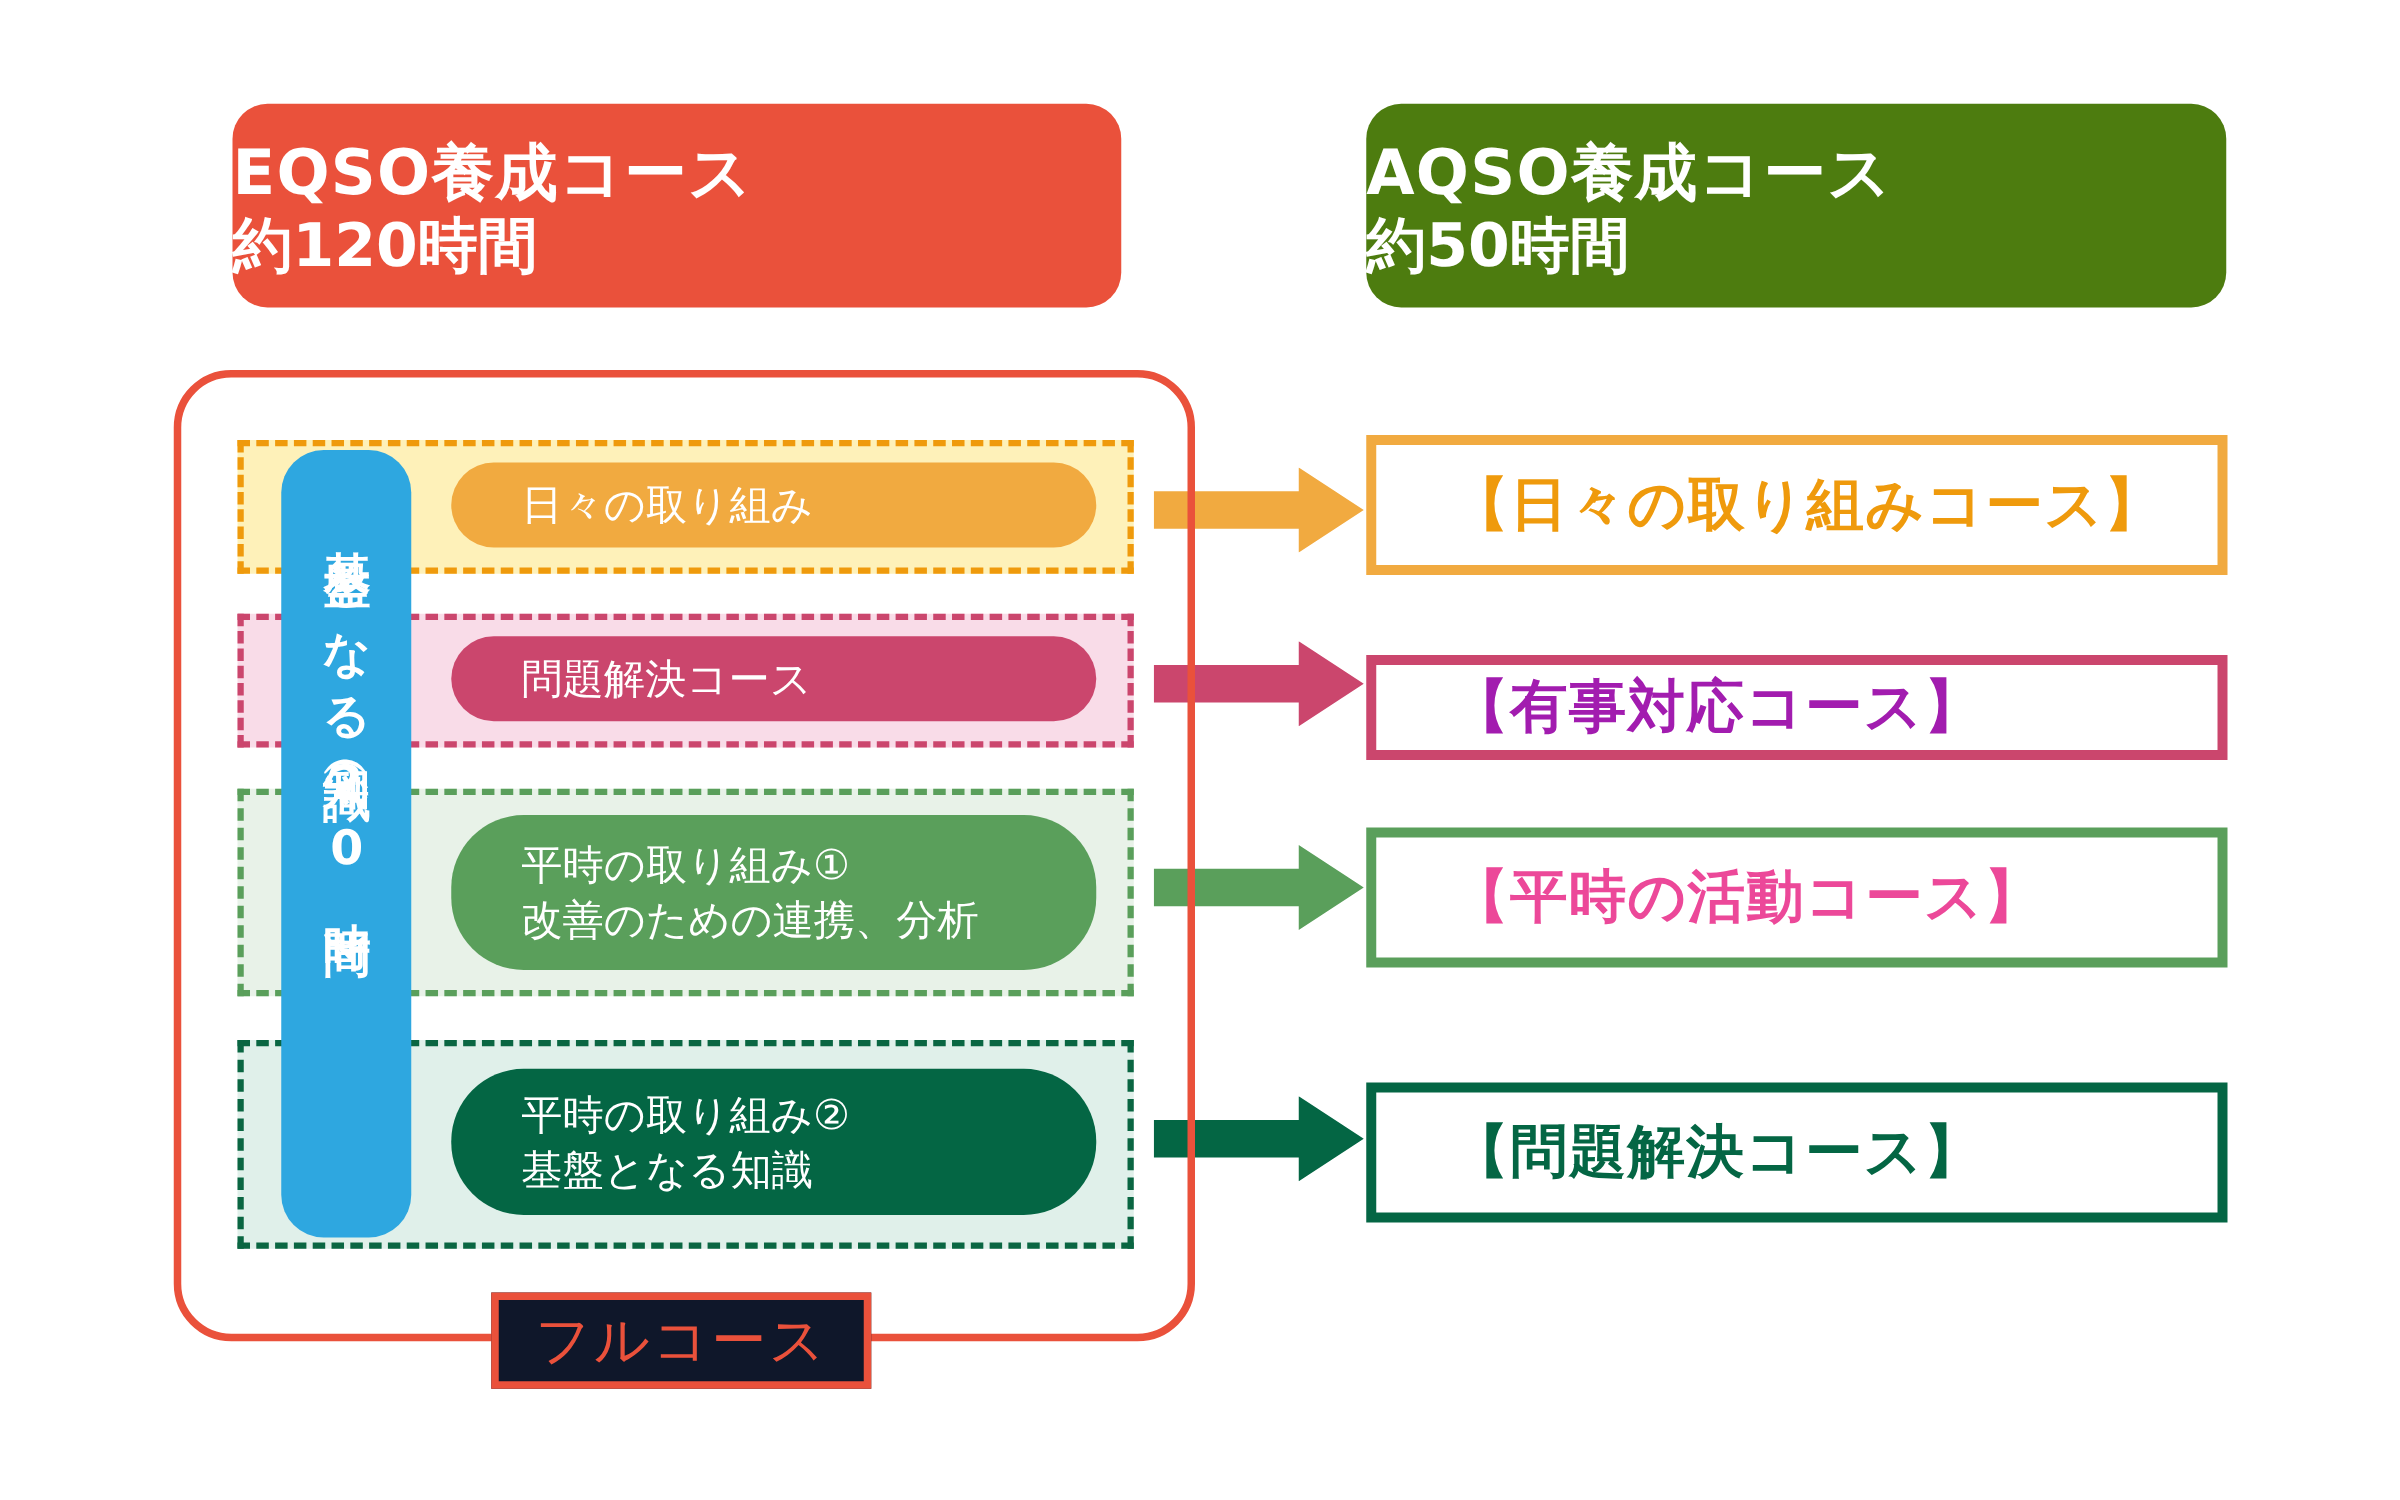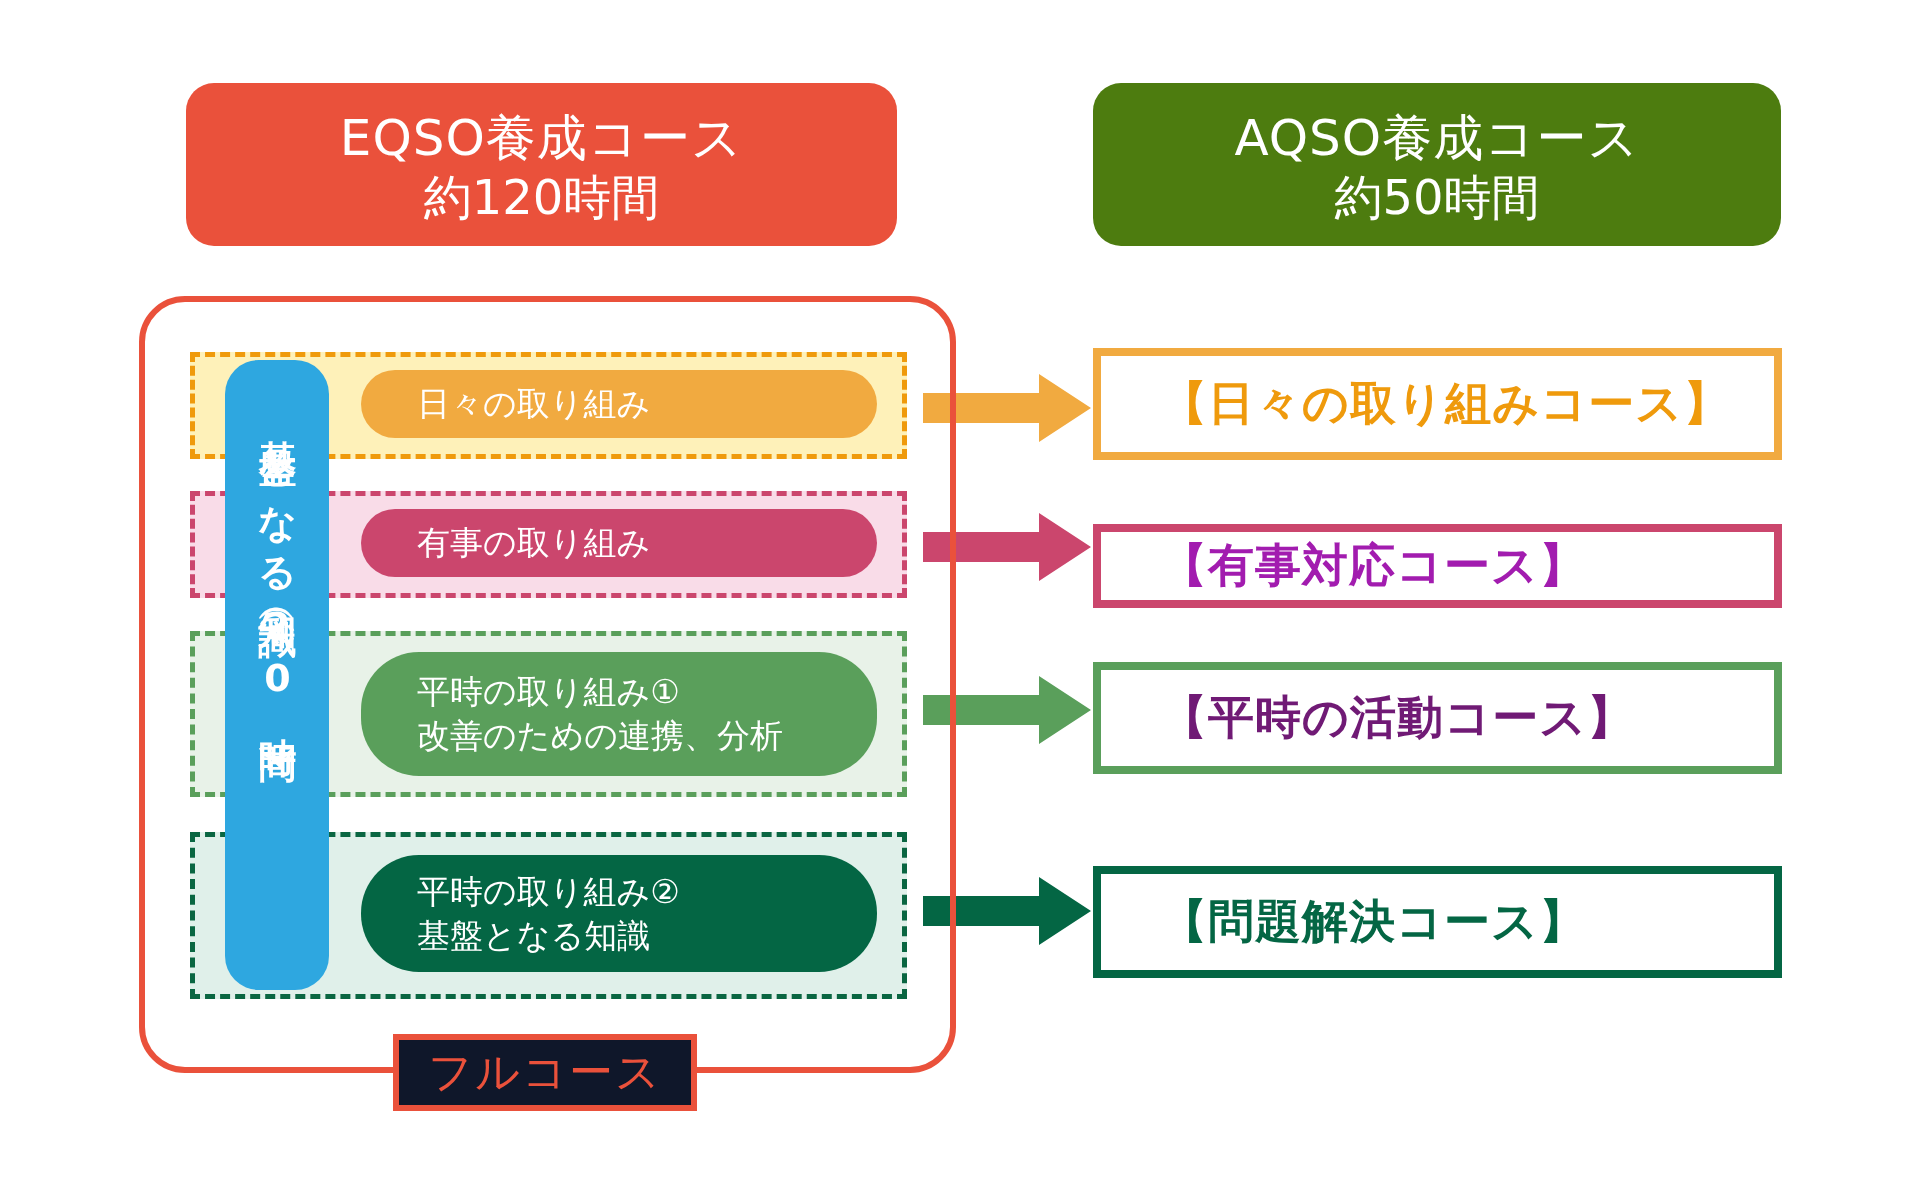--- a/index.html
+++ b/index.html
@@ -2,21 +2,21 @@
 <html><head>
 <meta charset="utf-8">
 <style>
   html, body { margin:0; padding:0; background:#ffffff; }
   body { width:1920px; height:1200px; position:relative; overflow:hidden;
          font-family:"DejaVu Sans","Liberation Sans",sans-serif; }
   .abs { position:absolute; box-sizing:border-box; }
 
   
   .header { border-radius:28px; color:#fff; display:flex; flex-direction:column;
-            align-items:center; justify-content:center; font-weight:normal; }
+            align-items:flex-start; justify-content:center; font-weight:bold; }
   .header .t1 { font-size:50px; line-height:62px; letter-spacing:1px; }
   .header .t2 { font-size:48px; line-height:52px; margin-top:2px; }
   #hdr-eqso { left:186px; top:83px; width:711px; height:163px; background:#EA513B; }
   #hdr-aqso { left:1093px; top:83px; width:688px; height:163px; background:#4d7c0f; }
 
   
   #full-frame { left:139px; top:296px; width:817px; height:777px;
                 border:6px solid #EA513B; border-radius:46px; background:transparent; z-index:5; pointer-events:none; }
   #full-label { left:393px; top:1034px; width:304px; height:77px; border:6px solid #EA513B;
                 background:#0f172a; color:#EA513B; font-size:44px; display:flex; align-items:center;
@@ -45,21 +45,21 @@
 
   
   .arrow { z-index:4; }
   .arrow svg { display:block; }
 
   
   .course { border:8px solid; background:#fff; display:flex; align-items:center; padding-left:60px;
             font-size:46px; font-weight:bold; letter-spacing:1px; }
   #course-1 { left:1093px; top:348px; width:689px; height:112px; border-color:#F1AA40; color:#EF9A0C; }
   #course-2 { left:1093px; top:492px; width:689px; height:84px; border-color:#CB466D; color:#a21caf;margin-top:32px; }
-  #course-3 { left:1093px; top:662px; width:689px; height:112px; border-color:#5A9F5B; color:#701a75; }
+  #course-3 { left:1093px; top:662px; width:689px; height:112px; border-color:#5A9F5B; color:#ec4899; }
   #course-4 { left:1093px; top:866px; width:689px; height:112px; border-color:#046644; color:#046644; }
 </style>
 </head>
 <body>
 
 <div class="abs header" id="hdr-eqso">
   <div class="t1">EQSO養成コース</div>
   <div class="t2">約120時間</div>
 </div>
 <div class="abs header" id="hdr-aqso">
@@ -76,21 +76,21 @@
   <span>基盤となる知識（20時間）</span>
 </div>
 
 <div class="abs pill" id="pill-1">
   <div class="lines">
       <span>日々の取り組み</span>
     </div>
 </div>
 <div class="abs pill" id="pill-2">
   <div class="lines">
-      <span>有事の取り組み</span>
+      <span>問題解決コース</span>
     </div>
 </div>
 <div class="abs pill" id="pill-3">
   <div class="lines">
     <span>平時の取り組み①</span>
     <span>改善のための連携、分析</span>
   </div>
 </div>
 <div class="abs pill" id="pill-4">
   <div class="lines">

